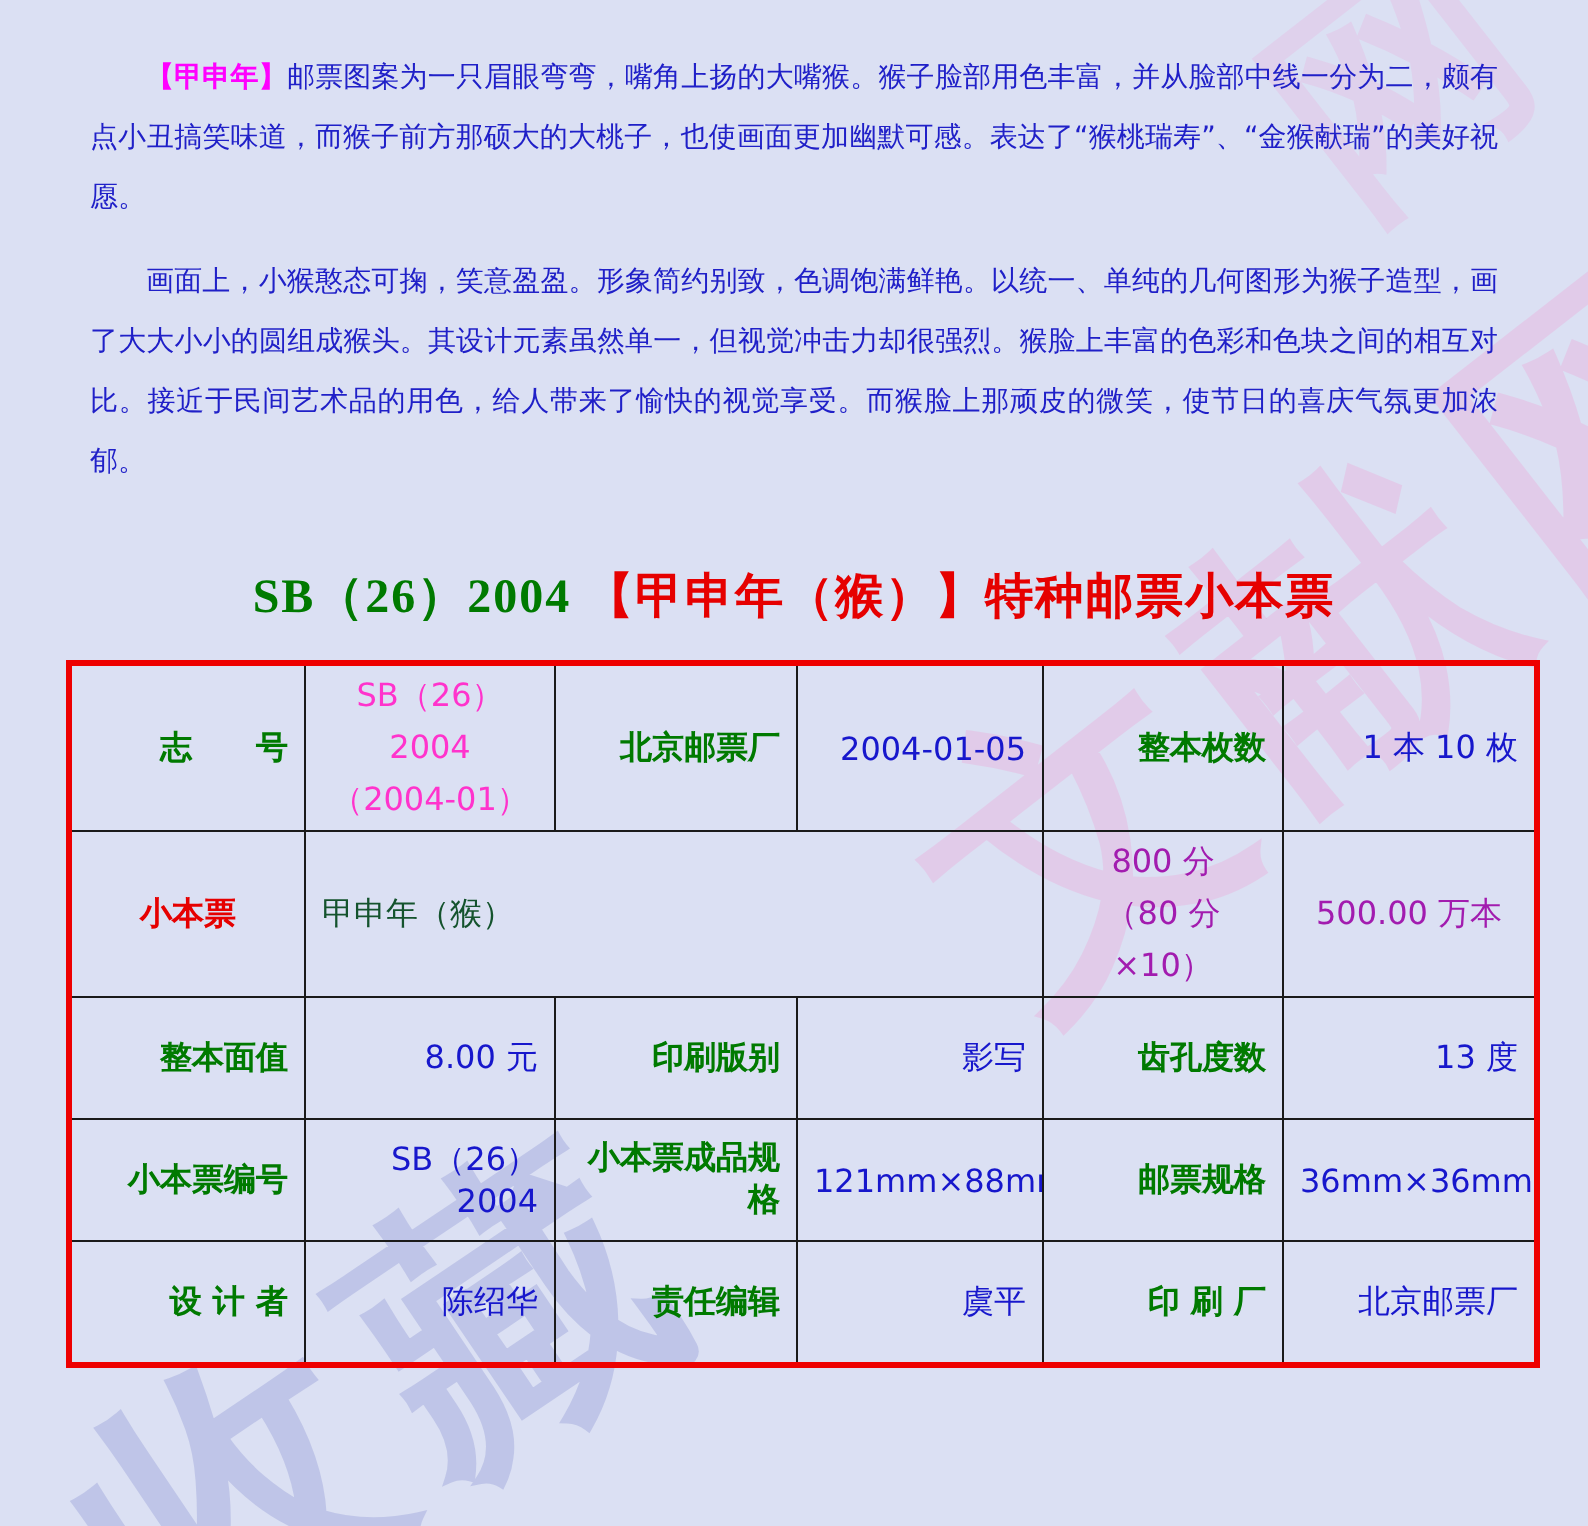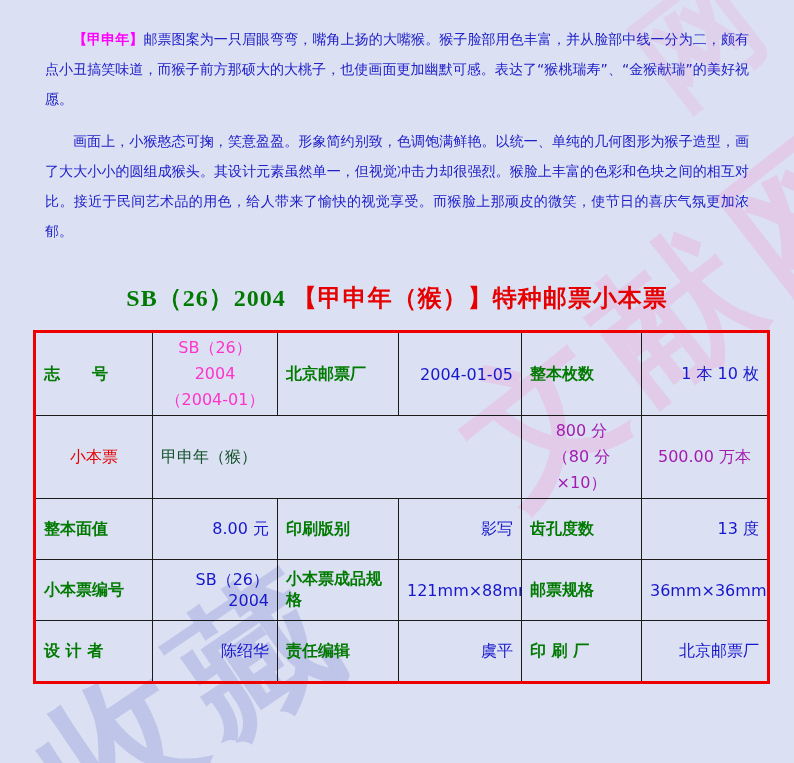--- a/index.html
+++ b/index.html
@@ -42,22 +42,22 @@
     border:3px solid #ee0000;table-layout:fixed;
     background:transparent;
   }
   table.spec td{
     border-right:1px solid #1a1a1a;border-bottom:1px solid #1a1a1a;
     height:56px;padding:2px 8px;vertical-align:middle;
     font-size:16px;overflow:hidden;
   }
   table.spec tr td:last-child{border-right:none;}
   table.spec tr:last-child td{border-bottom:none;}
-  td.hd{color:#007a00;font-weight:bold;text-align:left;}
-  td.hd-red{color:#e60000;font-weight:normal;text-align:center;}
+  td.hd{color:#007a00;font-weight:bold;text-align:right;}
+  td.hd-red{color:#e60000;font-weight:bold;text-align:center;}
   td.val{color:#1717cc;text-align:right;}
   td.val-magenta{color:#ff33cc;text-align:center;line-height:26px;}
   td.val-red-r{color:#a21caf;text-align:center;line-height:26px;}
   td.val-red{color:#14532d;}
   td.val-red-b{color:#e60000;font-weight:bold;}
 </style>
 </head>
 <body>
 
 <div class="wm wm1">文献网</div>

